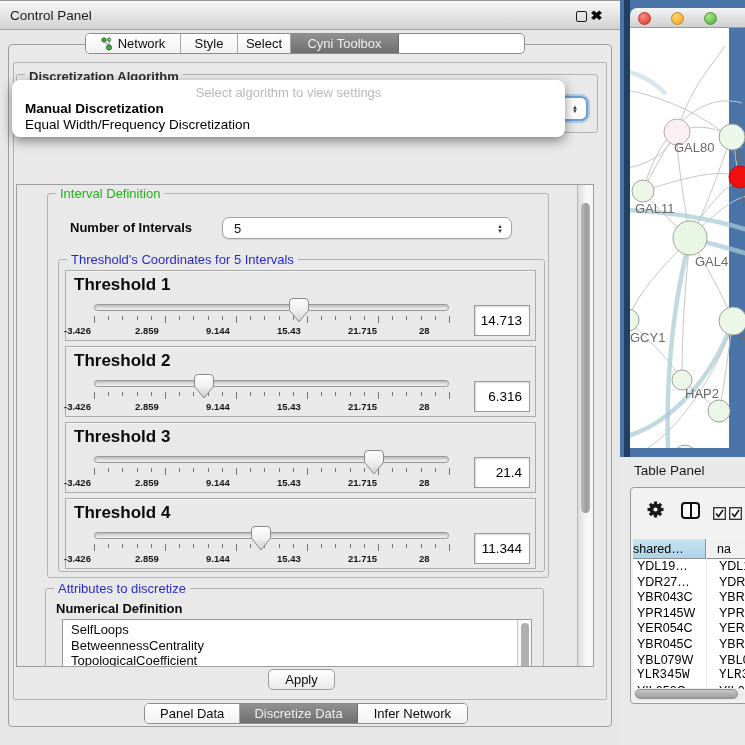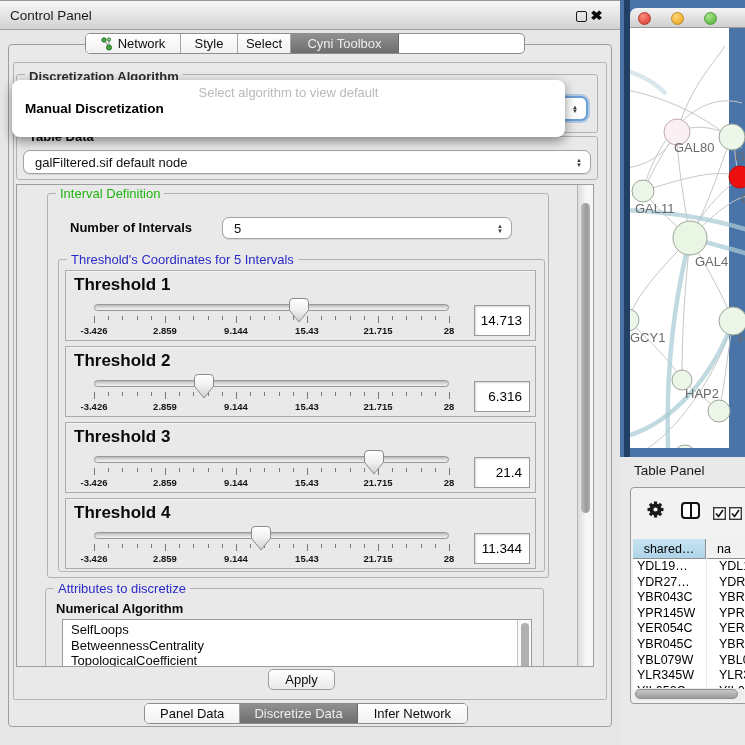--- a/index.html
+++ b/index.html
@@ -30,37 +30,37 @@
   .popup .it2{position:absolute;left:13px;top:37px;font-size:13.5px;color:#000}
   
   .scrollpane{position:absolute;left:16px;top:184px;width:578px;height:483px;border:1px solid #9d9d9d;background:#e9e9e9;overflow:hidden}
   .vsb{position:absolute;right:0;top:0;width:16px;height:481px;background:linear-gradient(90deg,#dcdcdc,#f7f7f7 55%);border-left:1px solid #b5b5b5}
   .vsb .th{position:absolute;left:3px;top:18px;width:8.5px;height:310px;border-radius:5px;background:linear-gradient(90deg,#bdbdbd,#9b9b9b 60%,#b0b0b0);}
   
   .tpanel{position:absolute;left:6px;width:471px;height:71px;background:#e9e9e9;border:1px solid #ababab;box-shadow:inset 0 1px 0 #f4f4f4}
   .tlabel{position:absolute;left:8px;top:4px;font-weight:bold;font-size:17px;color:#0a0a0a}
   .ttrack{position:absolute;left:28px;top:33px;width:355px;height:7px;border-radius:4px;background:linear-gradient(#b9b9b9,#d9d9d9 45%,#f2f2f2);border:1px solid #979797}
   .tick{position:absolute;width:1px;background:#787878}
-  .tlab{position:absolute;top:54px;width:60px;text-align:center;font-size:9.5px;font-weight:bold;color:#141414}
+  .tlab{position:absolute;top:54px;width:60px;text-align:left;font-size:9.5px;font-weight:bold;color:#141414}
   .thumbw{position:absolute;top:27px;width:20px;height:25px}
   .vbox{position:absolute;left:408px;top:34px;width:56px;height:31px;background:#fff;border:1px solid #989898;box-shadow:inset 1px 1px 2px rgba(0,0,0,.15);font-size:13.5px;text-align:right;line-height:29px;padding-right:7px}
   
   .attrlist{position:absolute;background:#fff;border:1px solid #9a9a9a}
   .attrlist .li{font-size:13px;color:#0a0a0a;padding-left:8px;line-height:15.5px}
   
   .btn{position:absolute;background:linear-gradient(#ffffff,#e9e9e9);border:1px solid #9c9c9c;border-radius:5px;font-size:13px;color:#0a0a0a;text-align:center}
   
   .bluewrap{position:absolute;left:620px;top:0;width:125px;height:457px;background:#4a74a8}
   .navyedge{position:absolute;left:4px;top:0;width:6px;height:457px;background:#223f66}
   .macbar{position:absolute;left:10px;top:8px;width:115px;height:20px;background:linear-gradient(#f4f4f4,#cfcfcf);border-top-left-radius:7px;border-bottom:1px solid #9b9b9b}
   .light{position:absolute;top:3.5px;width:13px;height:13px;border-radius:50%}
   .canvas{position:absolute;left:10px;top:28px;width:99px;height:420px;background:#fff}
   .tpanel2{position:absolute;left:620px;top:457px;width:125px;height:288px;background:#e9e9e9}
   .twin{position:absolute;left:10px;top:30px;width:120px;height:217px;background:#f2f2f2;border:1px solid #9a9a9a;border-radius:4px}
-  .hdrcell{position:absolute;top:51px;height:20px;font-size:12.5px;line-height:20px;text-align:center;border-bottom:1px solid #8f8f8f;border-right:1px solid #8f8f8f}
+  .hdrcell{position:absolute;top:51px;height:20px;font-size:12.5px;line-height:20px;border-bottom:1px solid #8f8f8f;border-right:1px solid #8f8f8f}
   .trow{position:absolute;left:0;width:113px;height:15.6px;font-size:12.5px;line-height:15.6px;white-space:nowrap}
   .trow .c1{position:absolute;left:4px}
   .trow .c2{position:absolute;left:86px}
   .coldiv{position:absolute;left:75px;top:71px;width:1px;height:130px;background:#ececec}
   .hsb{position:absolute;left:2px;top:200px;width:111px;height:13px;background:#ececec;border-radius:7px}
   .hsb .th{position:absolute;left:2px;top:1px;width:103px;height:10px;background:linear-gradient(#c8c8c8,#9d9d9d);border:1px solid #8e8e8e;border-radius:5px}
 </style>
 </head>
 <body>
 
@@ -108,31 +108,25 @@
   <div class="innerpanel"></div>
 
   <div class="group" style="left:16px;top:74px;width:582px;height:59px">
     <span class="gt" style="font-weight:bold;color:#2e2e2e;top:-6px">Discretization Algorithm</span>
   </div>
   <div class="combo" style="left:22px;top:96px;width:566px;height:25px;border:2px solid #6ca0d8;box-shadow:0 0 0 2px rgba(110,160,215,.45)">
     <span class="stepper">▲<br>▼</span>
   </div>
 
   <div class="popup">
-    <div class="prompt">Select algorithm to view default</div>
+    <div class="prompt">Select algorithm to view settings</div>
     <div class="it1">Manual Discretization</div>
-  </div>
-
-  <div class="group" style="left:16px;top:136px;width:582px;height:44px">
-    <span class="gt" style="font-weight:bold;color:#111">Table Data</span>
-    <div class="combo" style="left:6px;top:13px;width:568px;height:24px">
-      <span class="val">galFiltered.sif default node</span>
-      <span class="stepper">▲<br>▼</span>
-    </div>
-  </div>
+    <div class="it2">Equal Width/Frequency Discretization</div>
+  </div>
+
 
   <div class="scrollpane">
 
     <div class="group" style="left:30px;top:8px;width:502px;height:385px">
       <span class="gt" style="color:#21b413">Interval Definition</span>
       <div style="position:absolute;left:22px;top:26px;font-size:13px;font-weight:bold;color:#0a0a0a">Number of Intervals</div>
       <div class="combo" style="left:174px;top:23px;width:290px;height:22px">
         <span class="val">5</span>
         <span class="stepper">▲<br>▼</span>
       </div>
@@ -299,21 +293,21 @@
                   <path d="M4,0.5 h12 q3.5,0 3.5,3.5 v8.3 L10,24 L0.5,12.3 v-8.3 q0,-3.5 3.5,-3.5 z" fill="url(#thumbgrad)" stroke="#8b8b8b"></path>
                 </svg></div>
               <div class="vbox">11.344</div>
             </div>
           </div>
       </div>
     </div>
 
     <div class="group" style="left:28px;top:403px;width:499px;height:160px">
       <span class="gt" style="color:#2a2ac8">Attributes to discretize</span>
-      <div style="position:absolute;left:10px;top:12px;font-size:13px;font-weight:bold;color:#0a0a0a">Numerical Algorithm</div>
+      <div style="position:absolute;left:10px;top:12px;font-size:13px;font-weight:bold;color:#0a0a0a">Numerical Definition</div>
       <div class="attrlist" style="left:16px;top:30px;width:470px;height:110px">
         <div id="attritems" style="padding-top:2px">
             <div class="li">SelfLoops</div>
             <div class="li">BetweennessCentrality</div>
             <div class="li">TopologicalCoefficient</div>
           </div>
         <div style="position:absolute;right:0;top:0;width:14px;height:100%;background:#fafafa;border-left:1px solid #c6c6c6">
           <div style="position:absolute;left:2.5px;top:3px;width:8px;height:46px;background:#b0b0b0;border-radius:4px"></div>
         </div>
       </div>
@@ -450,21 +444,21 @@
             <span class="c2">YER0</span>
           </div>
           <div class="trow" style="position: relative;">
             <span class="c1">YBR045C</span>
             <span class="c2">YBR0</span>
           </div>
           <div class="trow" style="position: relative;">
             <span class="c1">YBL079W</span>
             <span class="c2">YBL0</span>
           </div>
-          <div class="trow" style="position: relative;">
+          <div class="trow" style="position: relative; font-family: Liberation Mono, monospace;">
             <span class="c1">YLR345W</span>
             <span class="c2">YLR3</span>
           </div>
           <div class="trow" style="position: relative;">
             <span class="c1">YIL052C</span>
             <span class="c2">YIL0</span>
           </div>
         </div>
       <div class="coldiv"></div>
       <div class="hsb">

